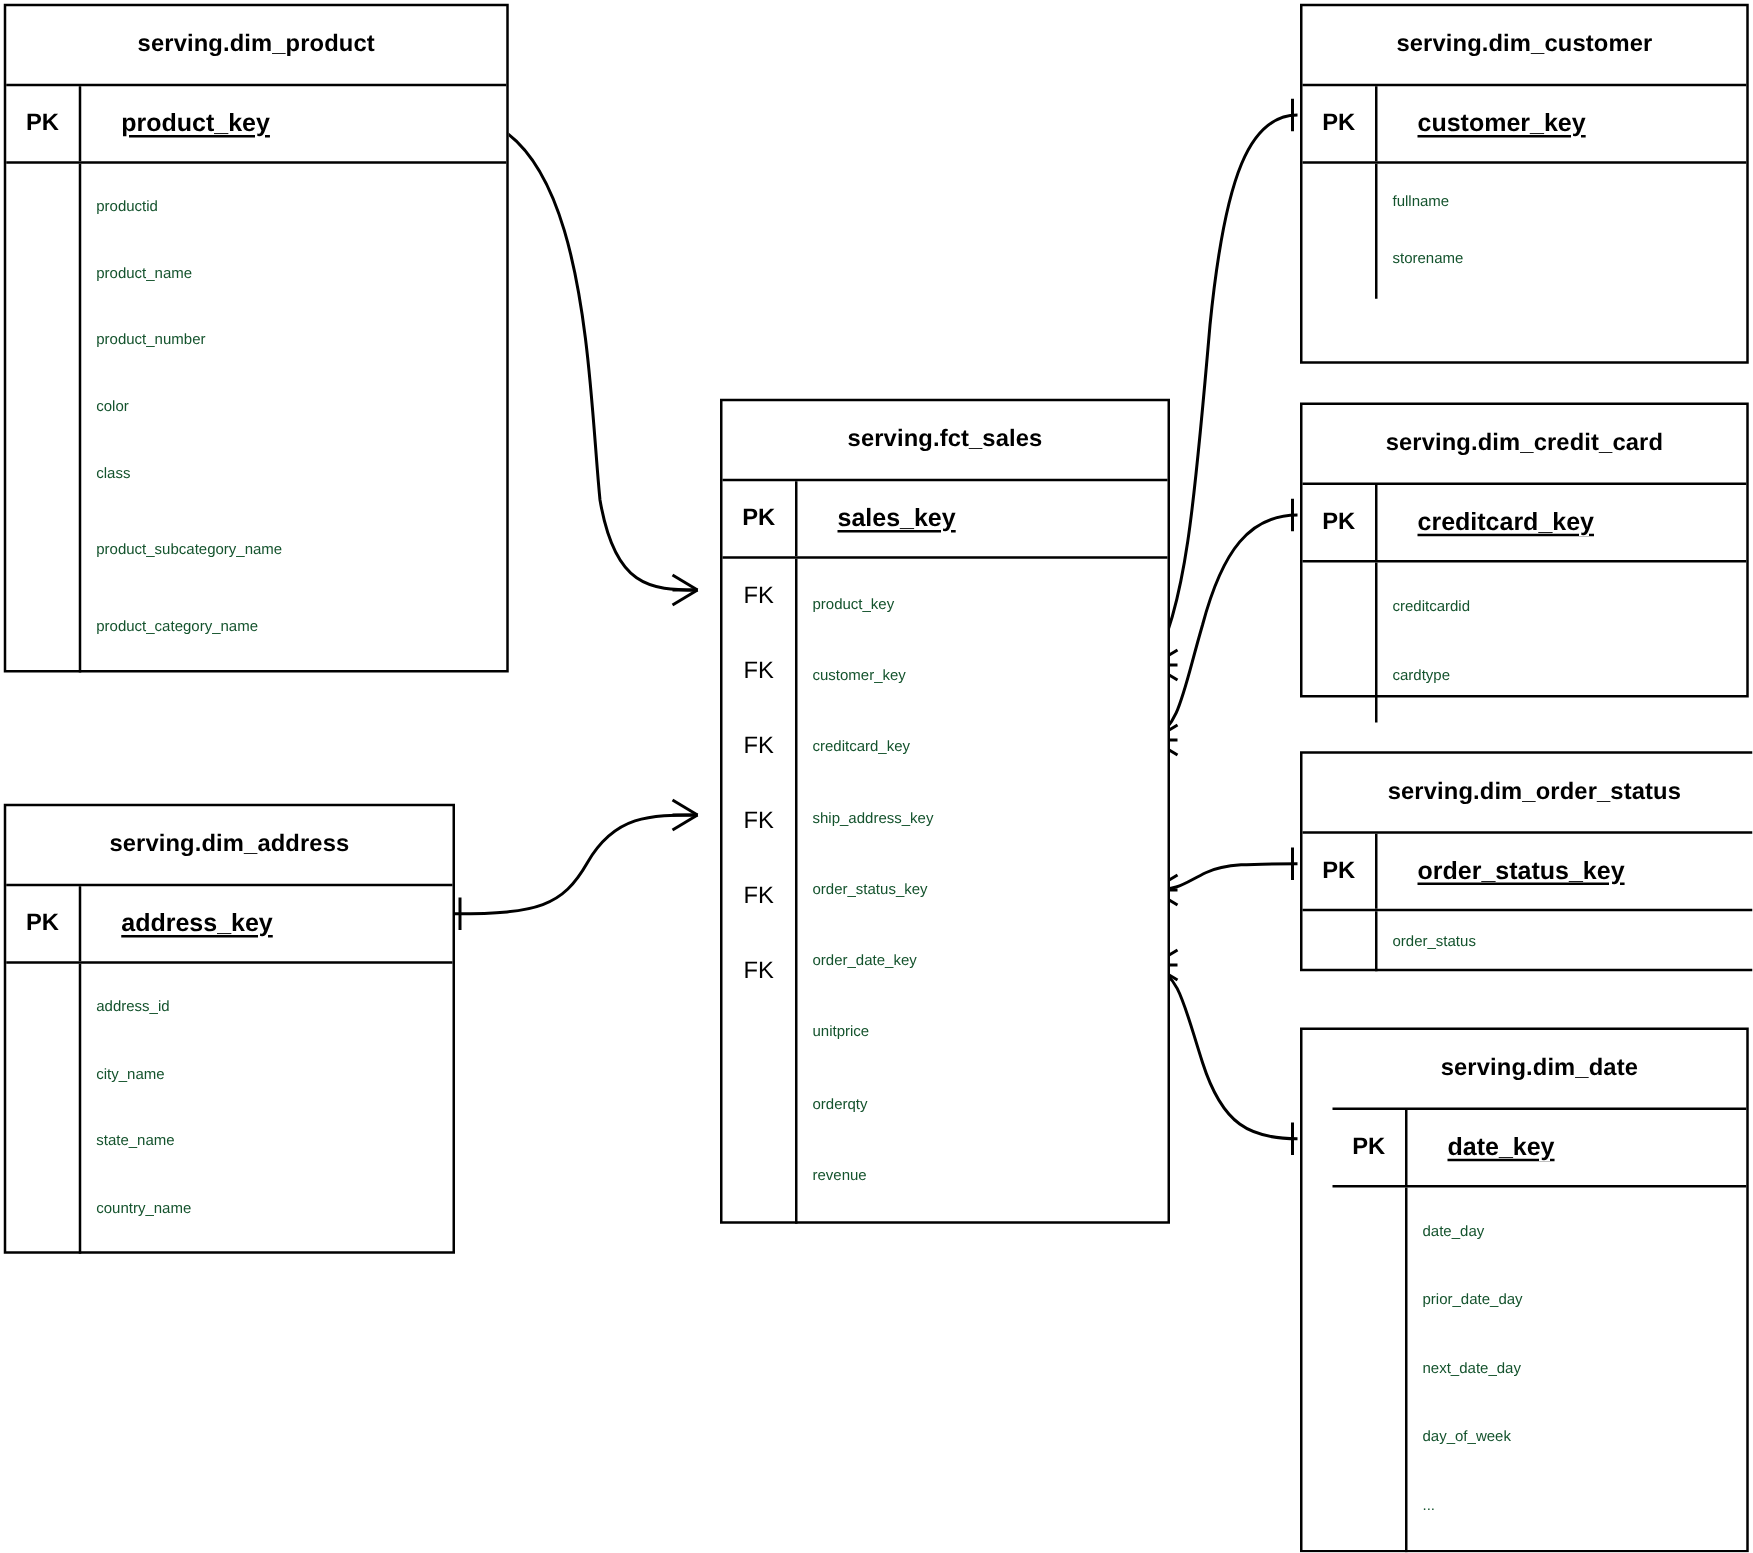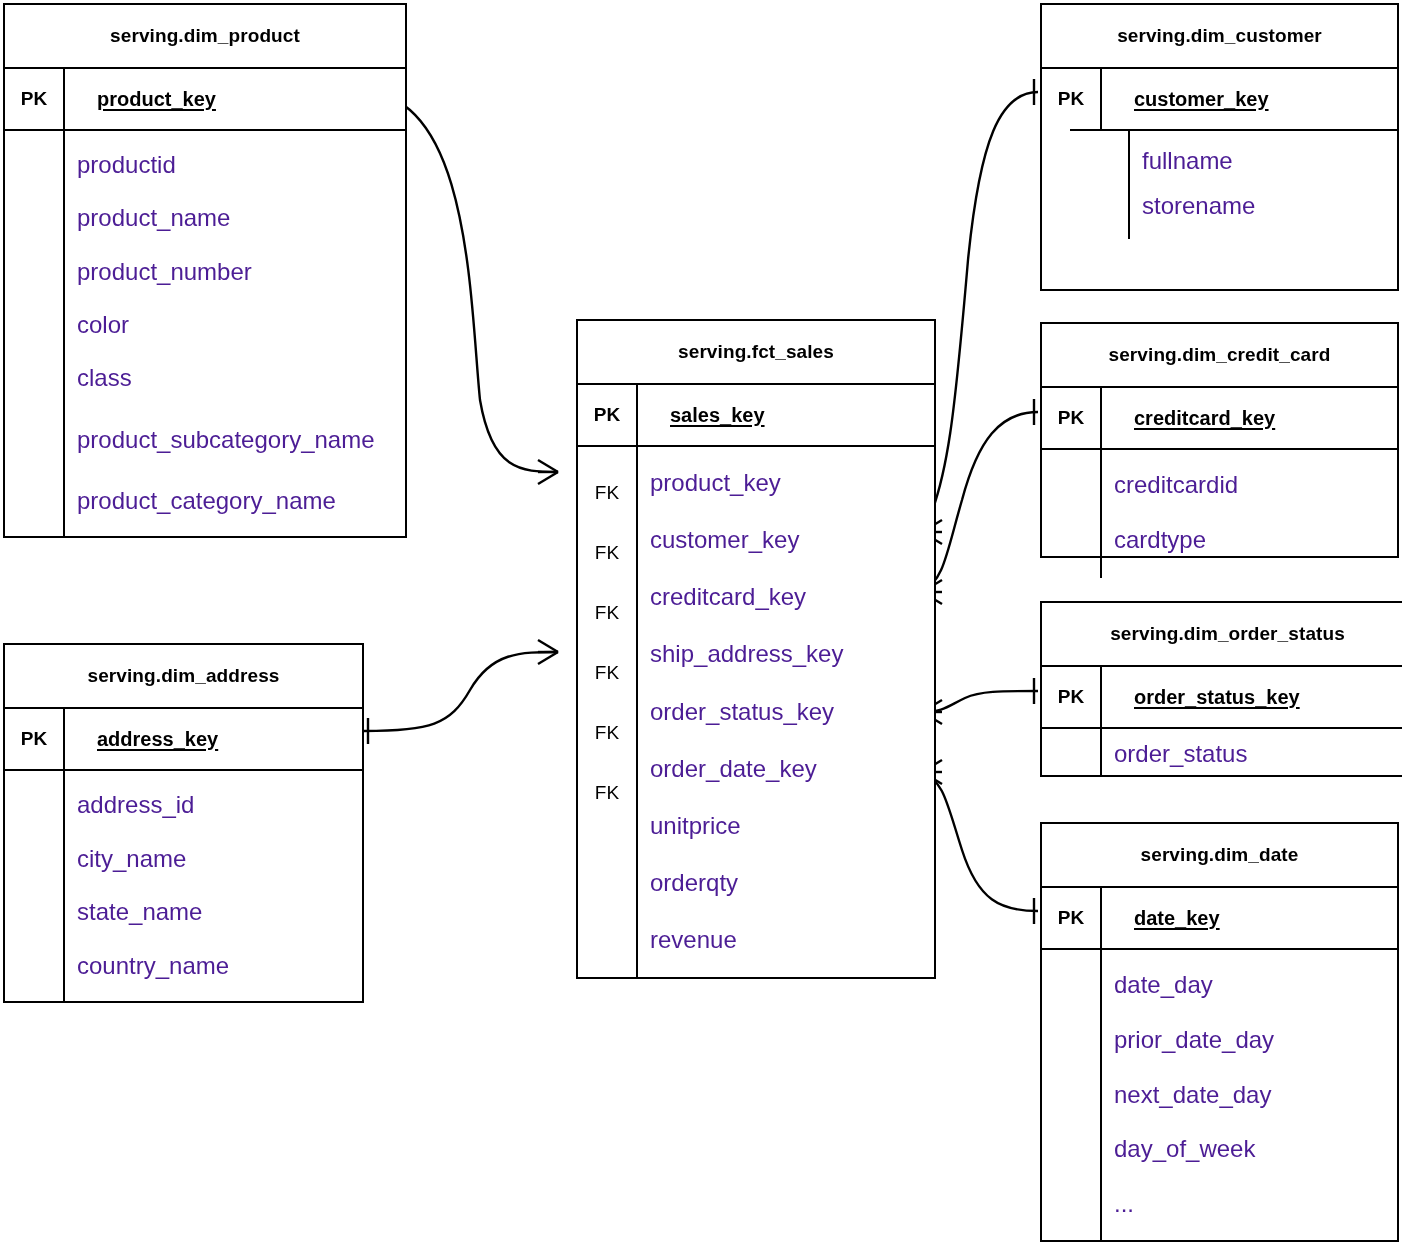--- a/index.html
+++ b/index.html
@@ -74,21 +74,21 @@
     flex: 0 0 60px;
     border-right: 2px solid #000000;
   }
   .gutter-rows {
     box-sizing: border-box;
     width: 60px;
     flex: 0 0 60px;
     border-right: 2px solid #000000;
     display: flex;
     flex-direction: column;
-    padding-top: 16px;
+    padding-top: 0;
   }
   .gutter-rows .gtag {
     height: 60px;
     display: flex;
     align-items: center;
     justify-content: center;
     font-size: 19px;
     color: #000000;
   }
   .attrs {
@@ -97,22 +97,22 @@
     display: flex;
     flex-direction: column;
     padding: 8px 0 10px 0;
   }
   .attr {
     box-sizing: border-box;
     height: 60px;
     display: flex;
     align-items: center;
     padding-left: 12px;
-    font-size: 24px;
-    color: #4c1d95;
+    font-size: 12px;
+    color: #14532d;
     line-height: 1.12;
   }
   .attr.wrap {
     height: 78px;
     align-items: center;
     white-space: normal;
     max-width: 250px;
   }
   svg.links {
     position: absolute;
@@ -250,21 +250,21 @@
       </div>
     </div>
   </div>
 
   <div class="entity" style="left:1040px; top:3px; width:359px; height:288px;">
     <div class="ent-header">serving.dim_customer</div>
     <div class="pk-row">
       <div class="pk-tag">PK</div>
       <div class="pk-name">customer_key</div>
     </div>
-    <div class="body-sec" style="height:110px;margin-left:28px;">
+    <div class="body-sec" style="height:110px;">
       <div class="gutter"></div>
       <div class="attrs">
         <div class="attr">fullname</div>
         <div class="attr">storename</div>
       </div>
     </div>
   </div>
 
   <div class="entity" style="left:1040px; top:322px; width:359px; height:236px;">
     <div class="ent-header">serving.dim_credit_card</div>
@@ -288,21 +288,21 @@
       <div class="pk-name">order_status_key</div>
     </div>
     <div class="body-sec" style="height:50px;">
       <div class="gutter"></div>
       <div class="attrs" style="padding-top:12px;">
         <div class="attr" style="height:48px;">order_status</div>
       </div>
     </div>
   </div>
 
-  <div class="entity" style="left:1040px; top:822px; width:359px; height:420px;">
+  <div class="entity" style="left:1040px; top:822px; width:359px; height:420px;padding-left:24px;">
     <div class="ent-header">serving.dim_date</div>
     <div class="pk-row">
       <div class="pk-tag">PK</div>
       <div class="pk-name">date_key</div>
     </div>
     <div class="body-sec" style="height:294px;">
       <div class="gutter"></div>
       <div class="attrs">
         <div class="attr">date_day</div>
         <div class="attr">prior_date_day</div>

